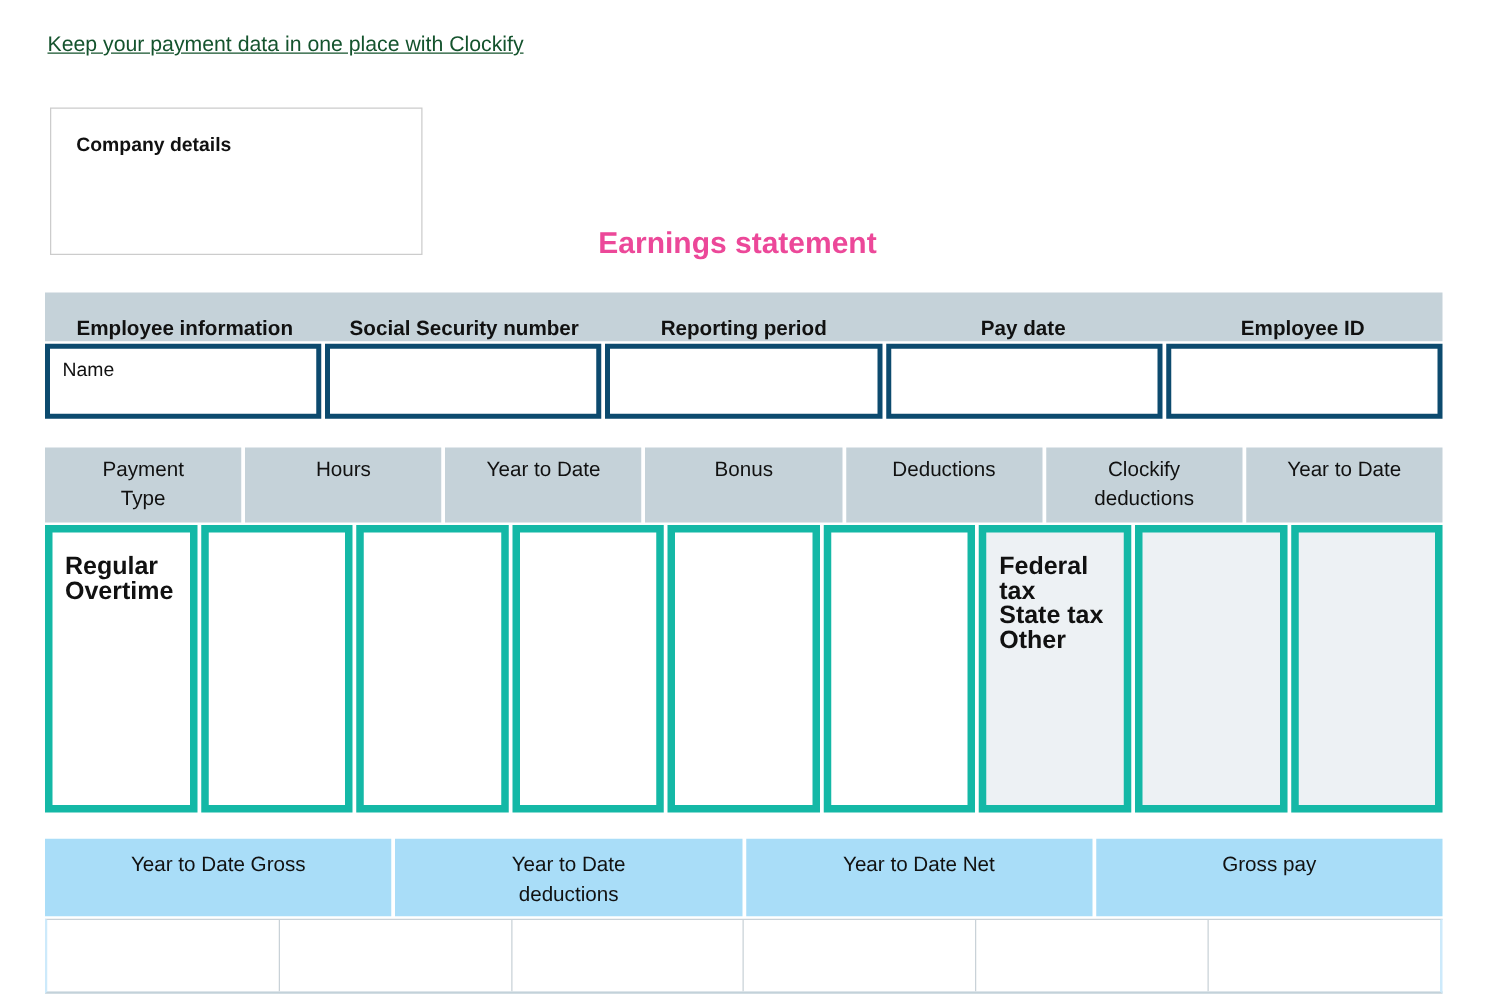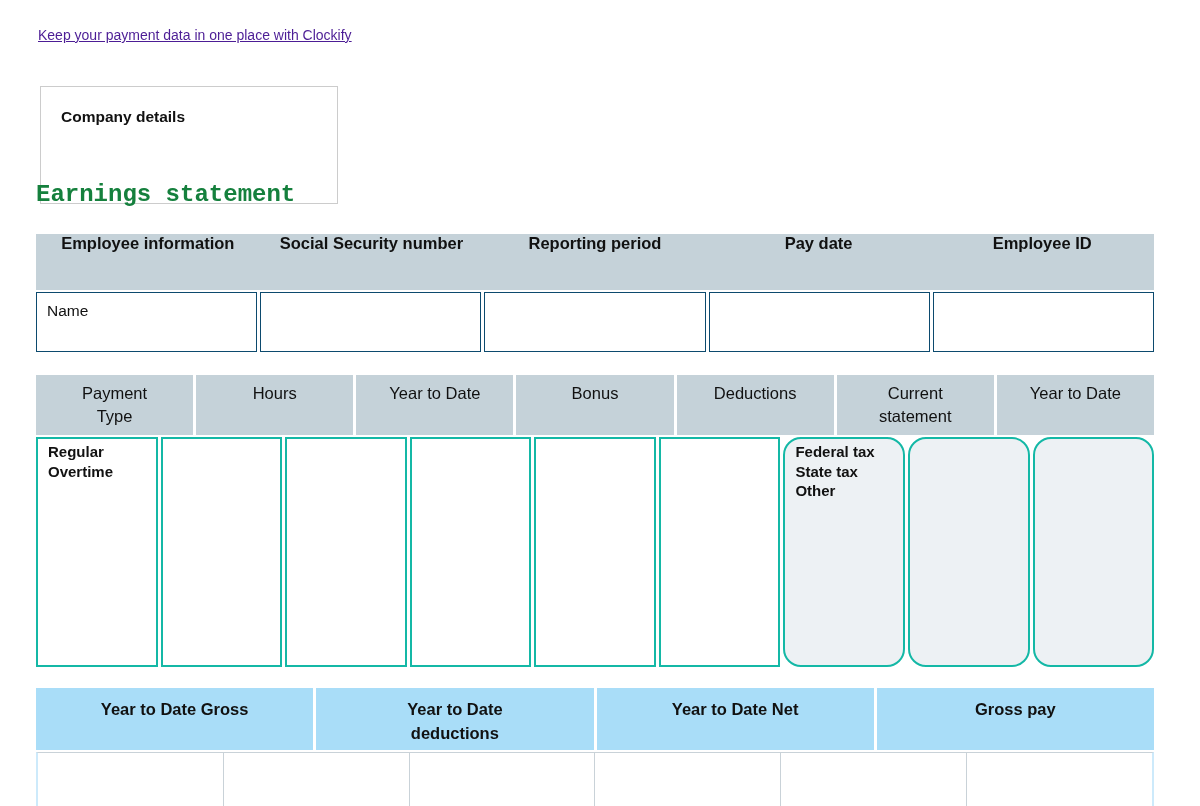--- a/index.html
+++ b/index.html
@@ -7,77 +7,77 @@
   .page {
     width:1200px; height:806px; background:#ffffff;
     font-family:"Liberation Sans", sans-serif;
     color:#111111; overflow:hidden; position:relative;
   }
   .content { padding:0 36px; }
 
   
   .top-link-wrap { margin:26px 0 0 2px; height:21px; }
   .top-link {
-    color:#4c1d95; font-size:14px; text-decoration:underline;
+    color:#14532d; font-size:17px; text-decoration:underline;
     cursor:pointer; font-weight:400;
   }
 
   
   .company-box {
     margin:39px 0 0 4px; width:298px; height:118px;
     border:1px solid #cccccc; padding:21px 0 0 20px;
   }
   .company-box-label { font-weight:bold; font-size:15.5px; color:#111; }
 
   
   .title {
-    margin-top:-23px; text-align:left; padding-right:10px;
-    font-size:24px; font-weight:bold; color:#15803d; line-height:28px;font-family:Liberation Mono, monospace;
+    margin-top:-23px; text-align:center; padding-right:10px;
+    font-size:24px; font-weight:bold; color:#ec4899; line-height:28px;
   }
 
   .tbl { width:1118px; }
 
   
   .t1 { margin-top:25px; }
   .t1-head {
-    display:flex; background:#c5d2d9; height:56px; align-items:flex-start;
+    display:flex; background:#c5d2d9; height:39px; align-items:flex-end;
   }
   .t1-hcell {
     flex:1; text-align:center; font-weight:bold; font-size:16.5px;
     white-space:nowrap;
   }
   .t1-body { display:flex; gap:3px; margin-top:2px; height:60px; }
   .t1-cell {
-    flex:1; border:1px solid #0c4a6e; background:#fff;
+    flex:1; border:4px solid #0c4a6e; background:#fff;
     padding:7px 16px 0 10px; font-size:15.5px; line-height:21px;
   }
 
   
   .t2 { margin-top:23px; }
   .t2-head { display:flex; gap:3px; height:60px; }
   .t2-hcell {
     flex:1; background:#c5d2d9; text-align:center; font-weight:normal;
     font-size:16.5px; line-height:23px; padding-top:7px;
   }
   .t2-hcell .one { white-space:nowrap; }
   .t2-hcell .w88  { display:inline-block; max-width:88px; }
   .t2-hcell .w92  { display:inline-block; max-width:92px; }
   .t2-hcell .w112 { display:inline-block; max-width:112px; }
   .t2-body { display:flex; gap:3px; margin-top:2px; height:230px; }
   .t2-cell {
-    flex:1; border:2px solid #14b8a6; background:#fff;
-    padding:3px 8px 0 10px; font-size:15px; font-weight:bold; line-height:19.5px;
+    flex:1; border:6px solid #14b8a6; background:#fff;
+    padding:18px 8px 0 10px; font-size:20px; font-weight:bold; line-height:19.5px;
   }
-  .t2-cell.shaded { background:#edf1f4;border-radius:18px; }
+  .t2-cell.shaded { background:#edf1f4; }
 
   
   .t3 { margin-top:21px; }
   .t3-head { display:flex; gap:3px; height:62px; }
   .t3-hcell {
-    flex:1; background:#a9ddf8; text-align:center; font-weight:bold;
+    flex:1; background:#a9ddf8; text-align:center; font-weight:normal;
     font-size:16.5px; line-height:24px; padding-top:9px;
   }
   .t3-hcell .one { white-space:nowrap; }
   .t3-hcell .w124 { display:inline-block; max-width:124px; }
   .t3-hcell .w134 { display:inline-block; max-width:134px; }
   .t3-body {
     display:flex; height:60px; margin-top:2px;
     border-left:2px solid #cdeafb; border-right:2px solid #cdeafb;
     border-bottom:2px solid #c3d2da; border-top:1px solid #c9d2d8;
   }
@@ -119,21 +119,21 @@
       </div>
     </div>
 
     <div class="t2 tbl">
       <div class="t2-head">
         <div class="t2-hcell"><span class="w88">Payment Type</span></div>
         <div class="t2-hcell"><span class="one">Hours</span></div>
         <div class="t2-hcell"><span class="one">Year to Date</span></div>
         <div class="t2-hcell"><span class="one">Bonus</span></div>
         <div class="t2-hcell"><span class="one">Deductions</span></div>
-        <div class="t2-hcell"><span class="w112">Current statement</span></div>
+        <div class="t2-hcell"><span class="w112">Clockify deductions</span></div>
         <div class="t2-hcell"><span class="one">Year to Date</span></div>
       </div>
       <div class="t2-body">
         <div class="t2-cell">
           <div>Regular</div>
           <div>Overtime</div>
         </div>
         <div class="t2-cell"></div>
         <div class="t2-cell"></div>
         <div class="t2-cell"></div>

